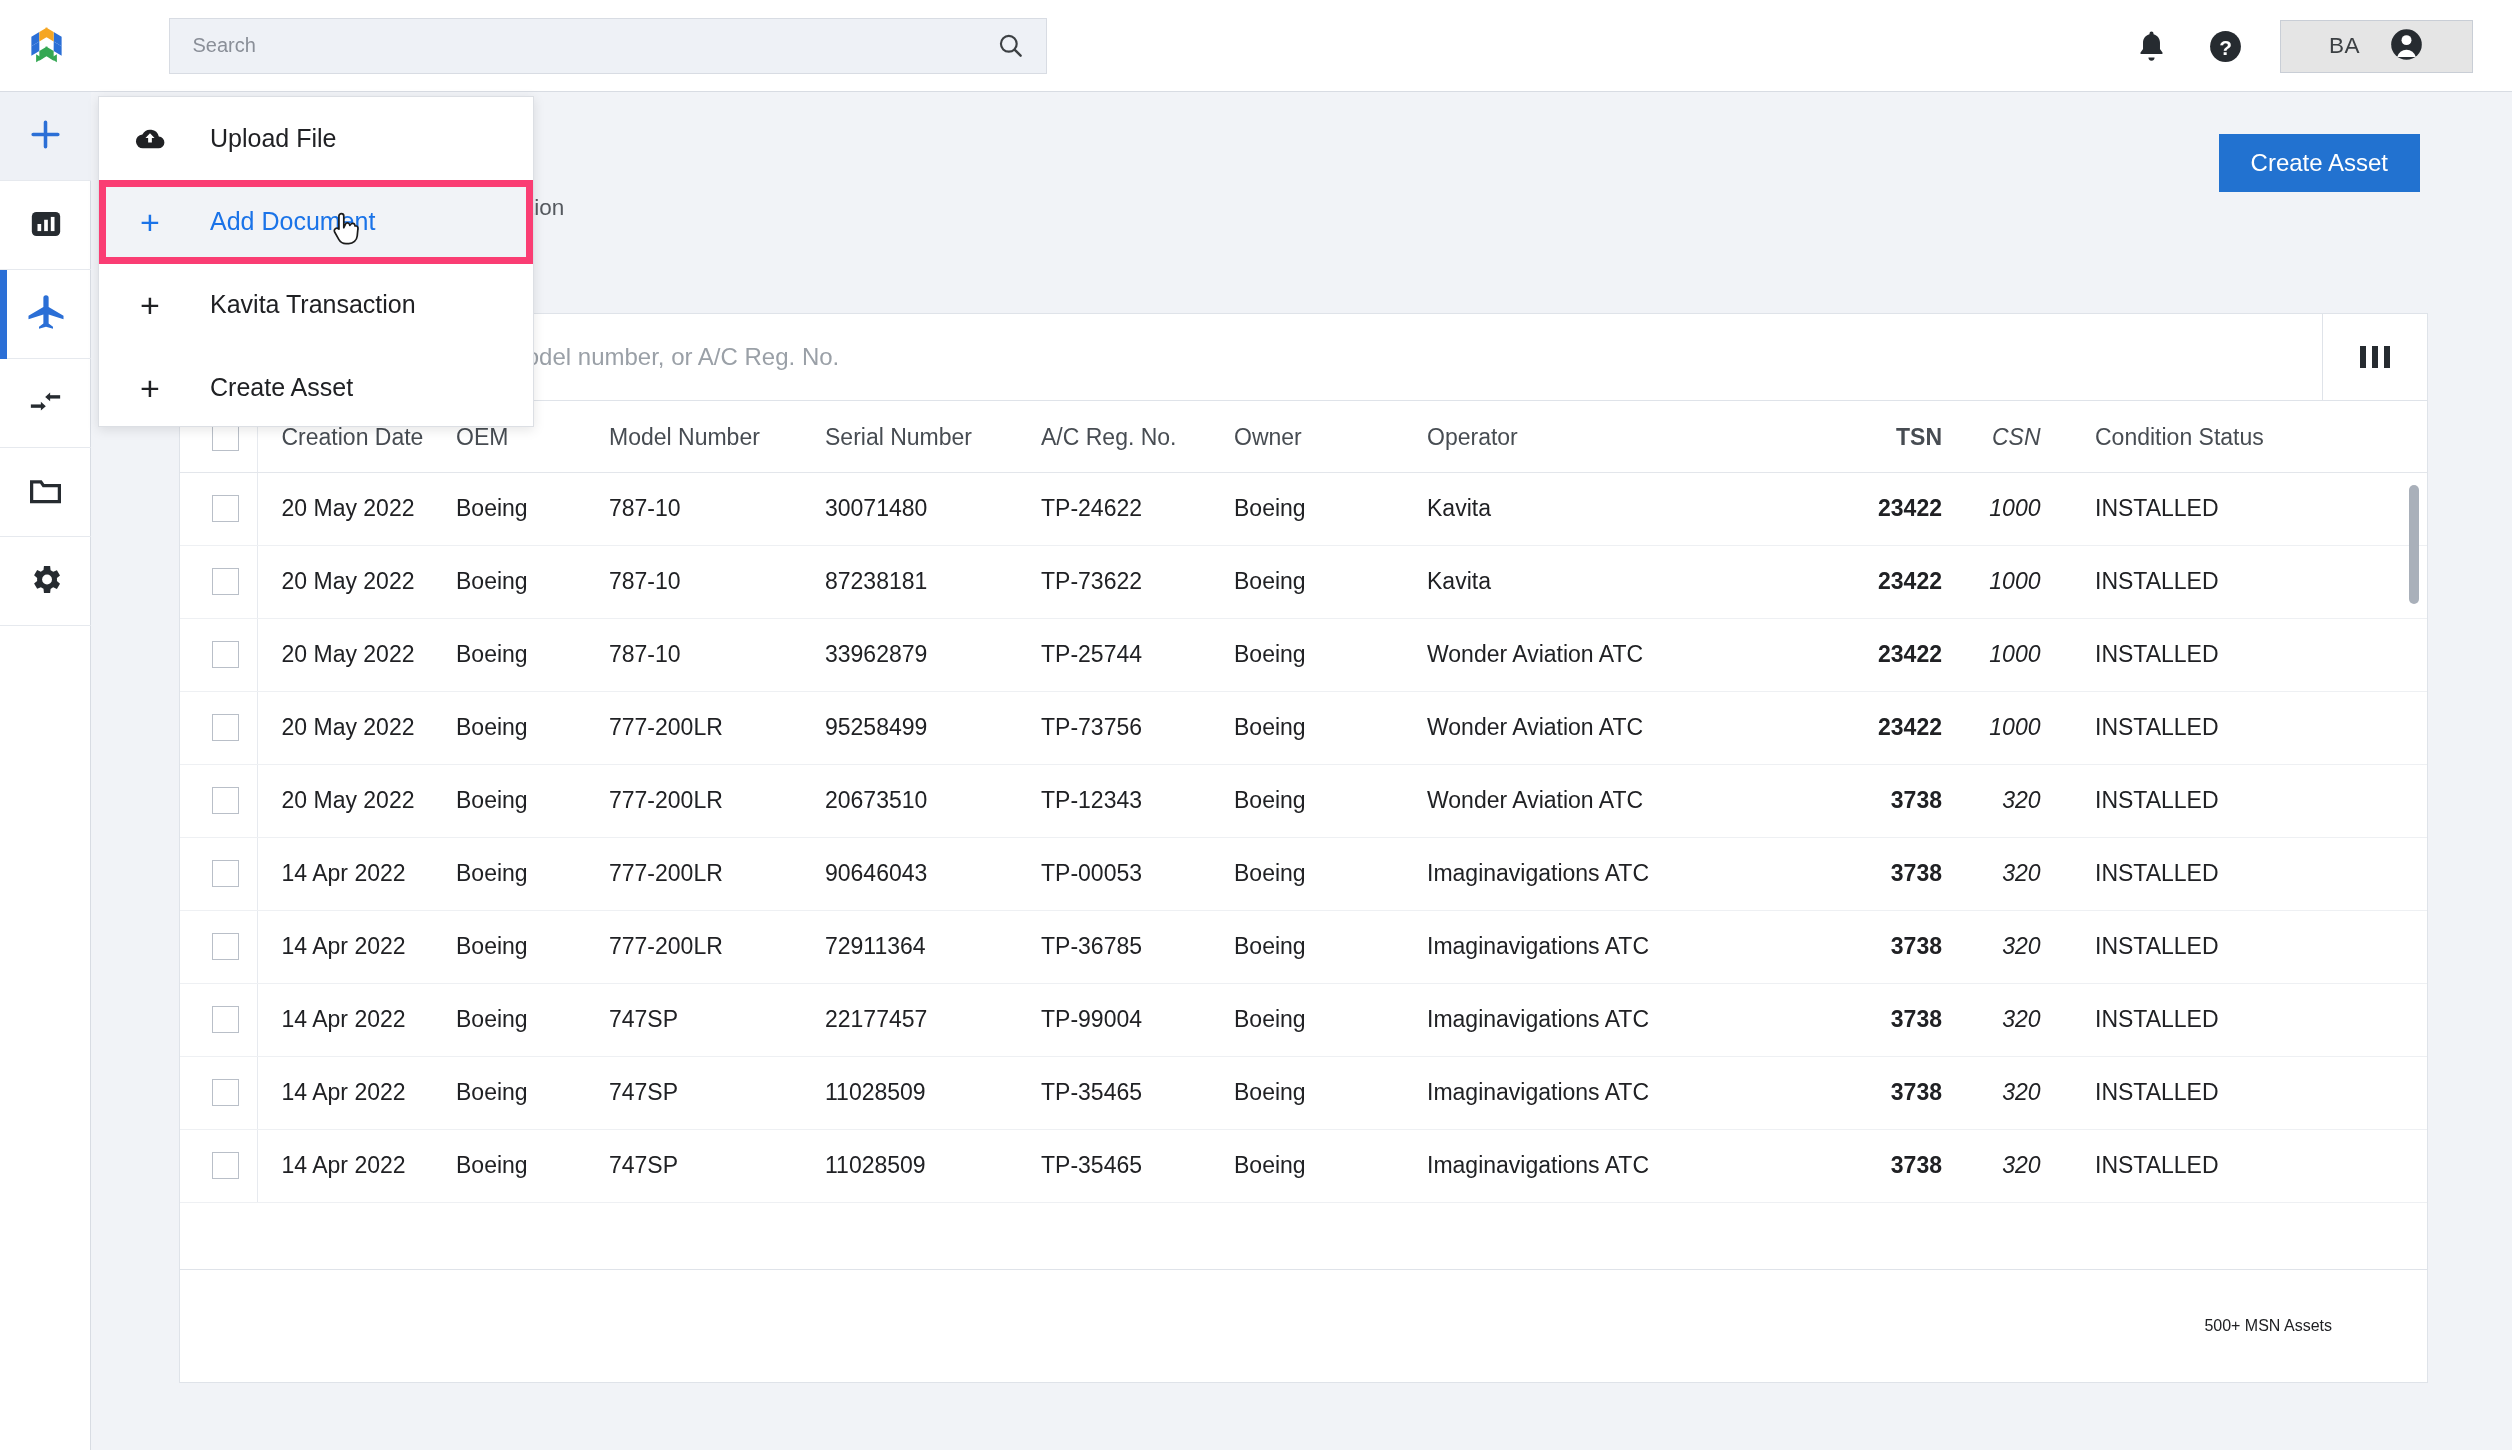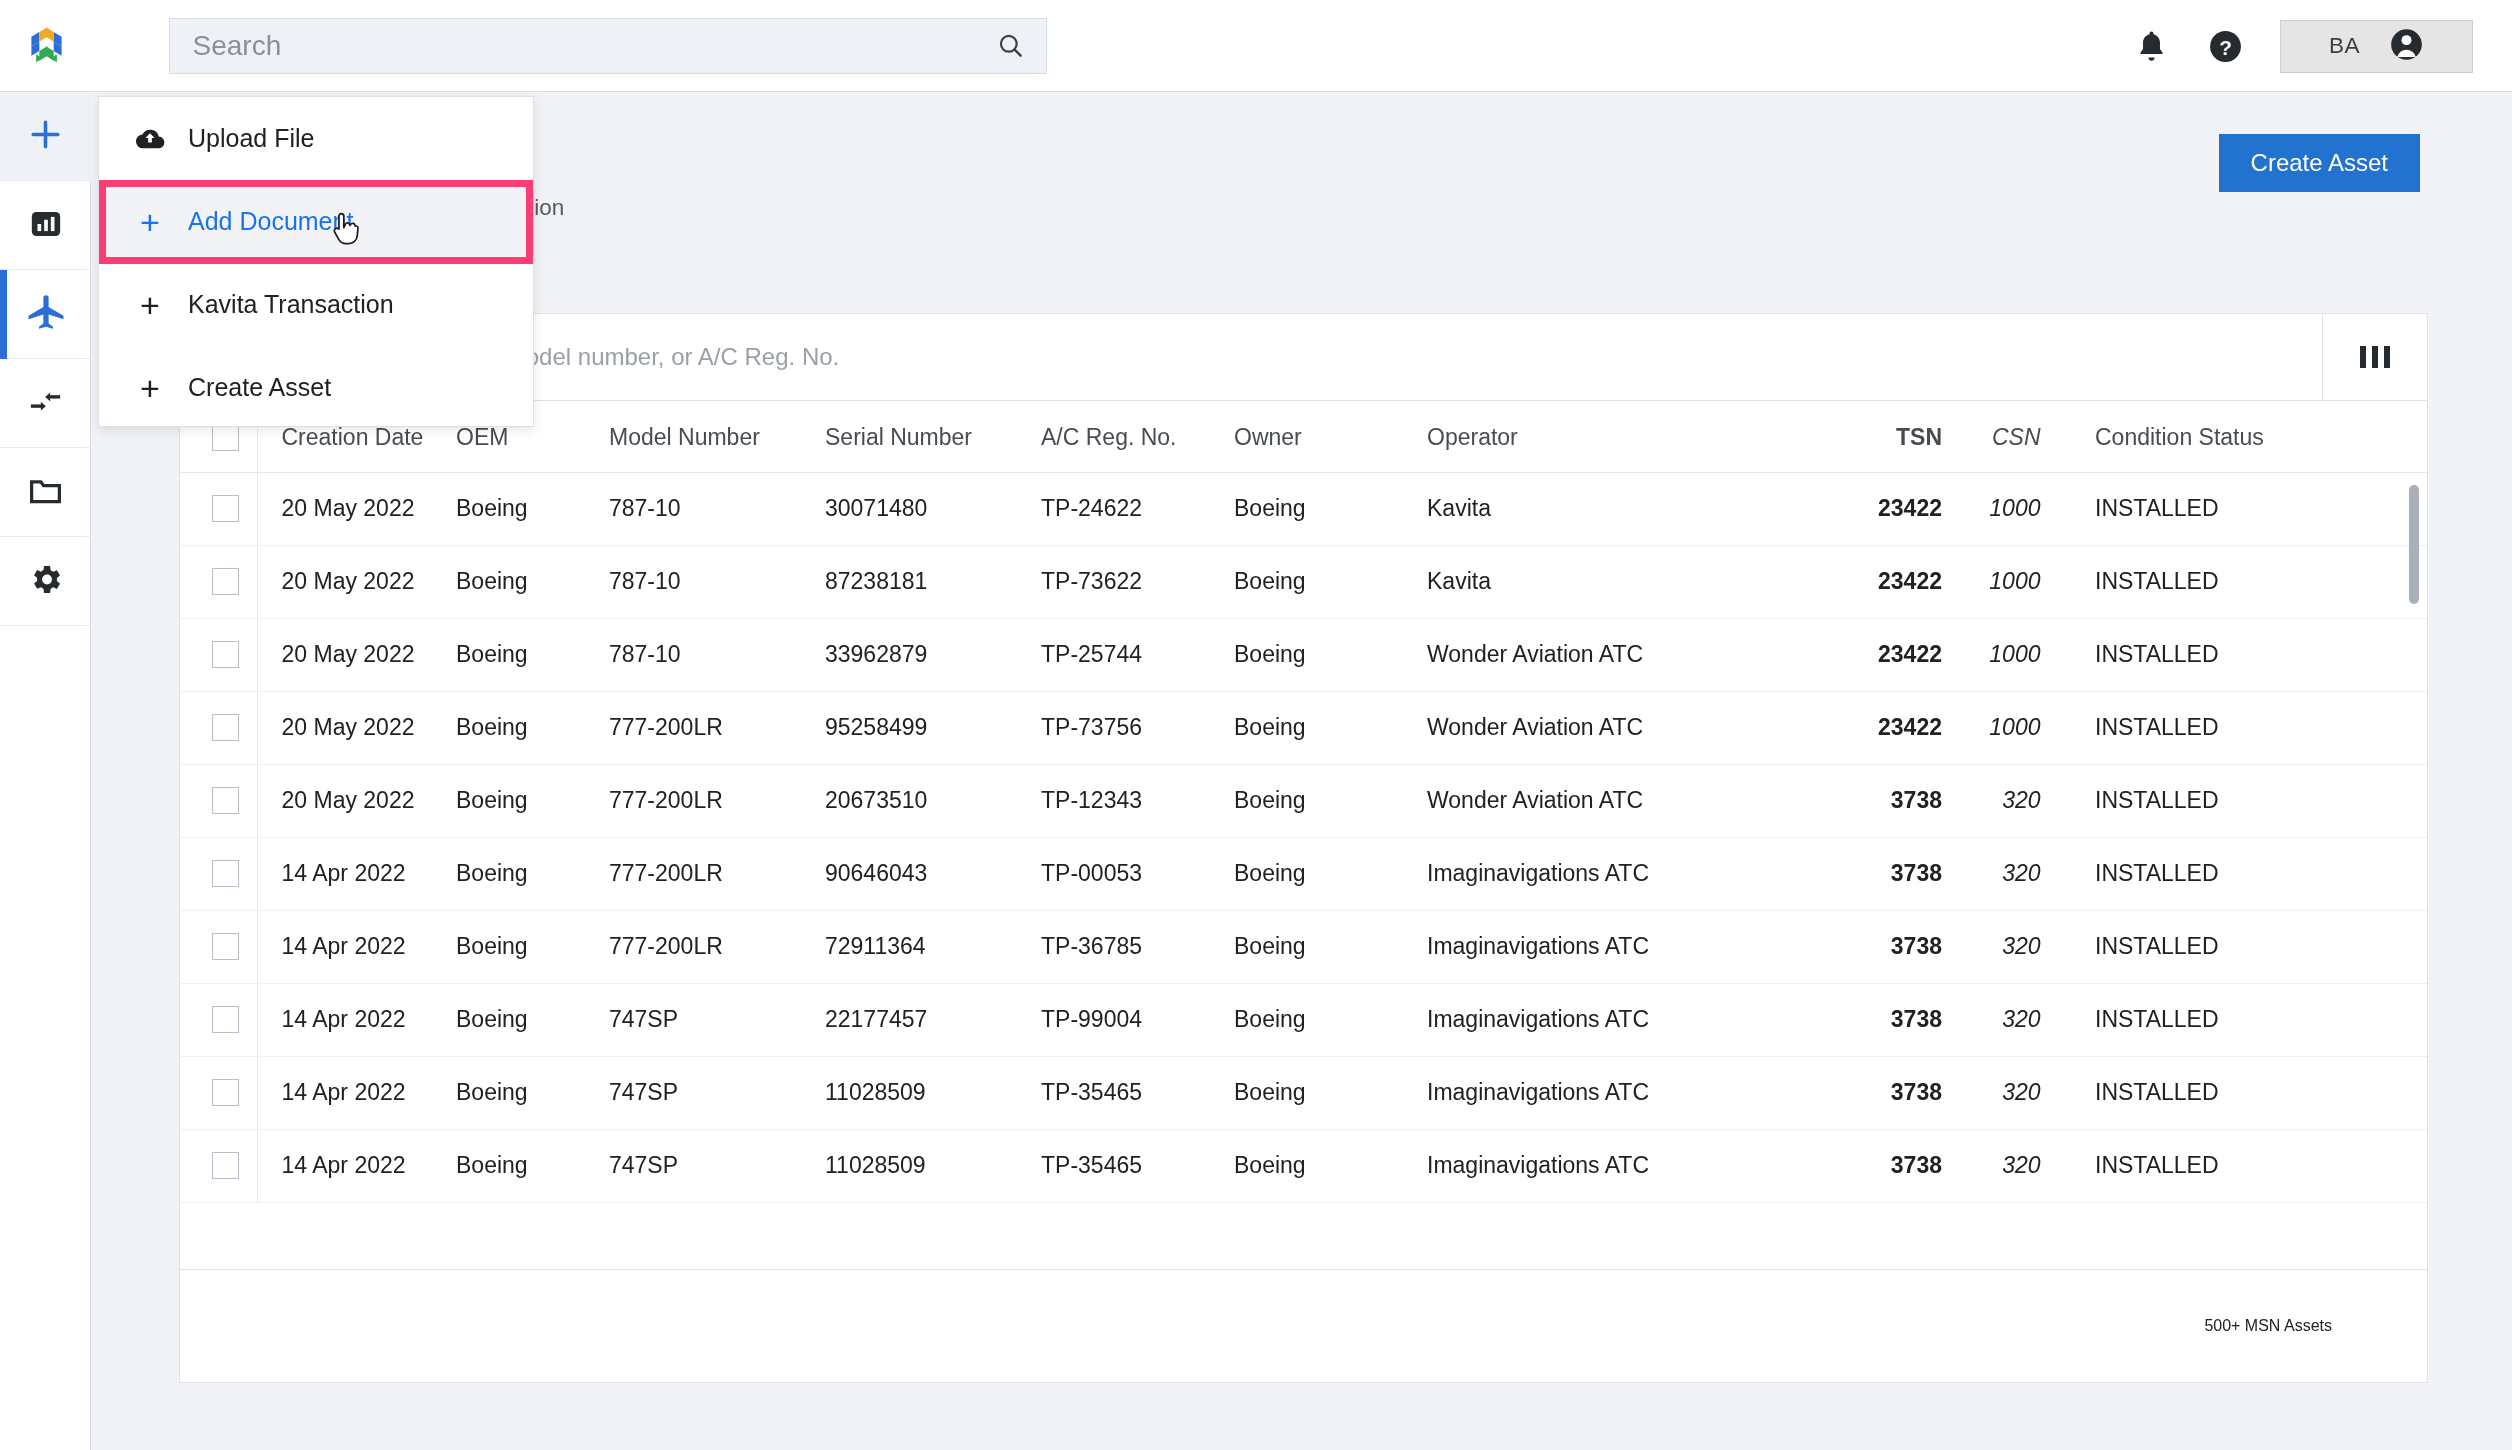--- a/index.html
+++ b/index.html
@@ -23,21 +23,21 @@
   .logo svg { width:43px; height:47px; display:block; }
 
   .search-box {
     margin-left:77px; width:878px; height:56px;
     background:#eef1f6; border:0.8px solid #d8dce3;
     display:flex; align-items:center; padding:0 22.5px;
     position:relative;
   }
   .search-box input {
     flex:1; border:none; outline:none; background:transparent;
-    font-family:"Liberation Sans", sans-serif; font-size:28px; color:#3c4043;
+    font-family:"Liberation Sans", sans-serif; font-size:20px; color:#3c4043;
   }
   .search-box input::placeholder { color:#8a8f98; }
   .search-box .mag { width:27px; height:27px; flex:0 0 27px; }
 
   .topbar-right {
     position:absolute; right:39px; top:0; height:92px;
     display:flex; align-items:center; gap:35px;
   }
   .icon-btn { width:39px; height:39px; display:flex; align-items:center; justify-content:center; }
   .user-chip {
@@ -129,21 +129,21 @@
   }
   .footer-count { font-size:16px; color:#202124; }
 
   
   .menu {
     position:absolute; left:98px; top:96px; width:436px; height:331px;
     background:#ffffff; border:0.8px solid #dcdfe4;
     box-shadow:0 3.2px 11.3px rgba(0,0,0,0.10); z-index:40;
   }
   .menu-item {
-    height:83px; display:flex; align-items:center; padding-left:35px; gap:22px;
+    height:83px; display:flex; align-items:center; padding-left:35px; gap:44px;
     font-size:25px; color:#202124; cursor:pointer;
   }
   .menu-item .m-ico { width:32px; display:flex; align-items:center; justify-content:center; }
   .plus-g { font-size:34px; line-height:1; color:#202124; font-weight:300; }
 
   .menu-item.highlight { background:#f1f3f7; color:#1a73e8; }
   .menu-item.highlight .plus-g { color:#1a73e8; }
 
   .hl-ring {
     position:absolute; left:0; top:83px; width:434px; height:84px;

